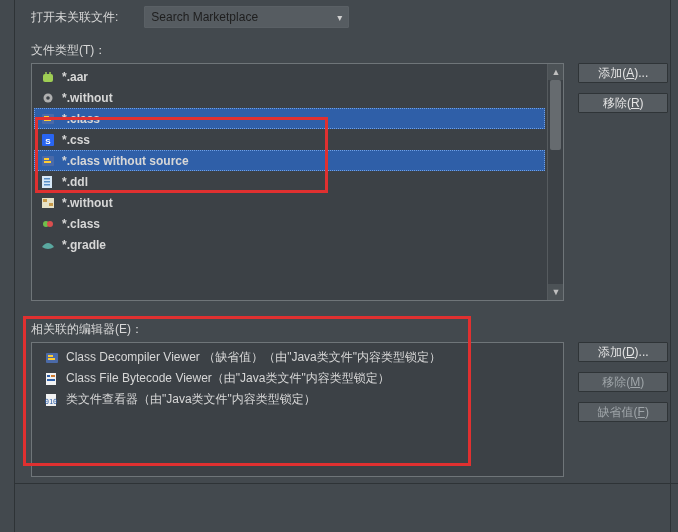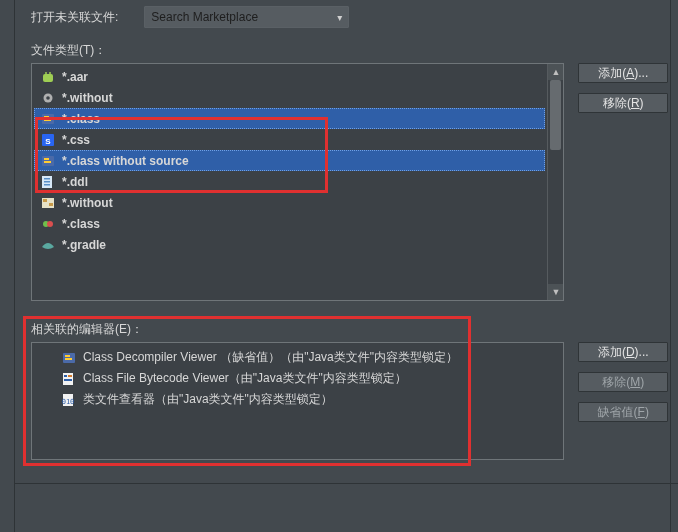--- a/index.html
+++ b/index.html
@@ -74,21 +74,21 @@
   }
   .btn.disabled { color:#9fa5a9; }
   .u { text-decoration: underline; }
   
   .redbox {
     position:absolute; border:3px solid #e03030;
     pointer-events:none;
   }
   .editors-box {
     border:1px solid #6f7579; background:#3c4146;
-    width:536px; height:118px; padding:4px 19px;
+    width:536px; height:135px; padding:4px 2px;
   }
   .ed-item { display:flex; align-items:center; gap:6px; height:21px; padding:0 10px; color:#d7d7d7; }
   .panel-bottom-border {
     position:absolute; left:0; right:0; bottom:48px; height:0;
     border-top:1px solid #2e3336;
   }
   .right-edge {
     position:absolute; right:0; top:0; bottom:0; width:8px;
     border-left:1px solid #2e3336;
   }

